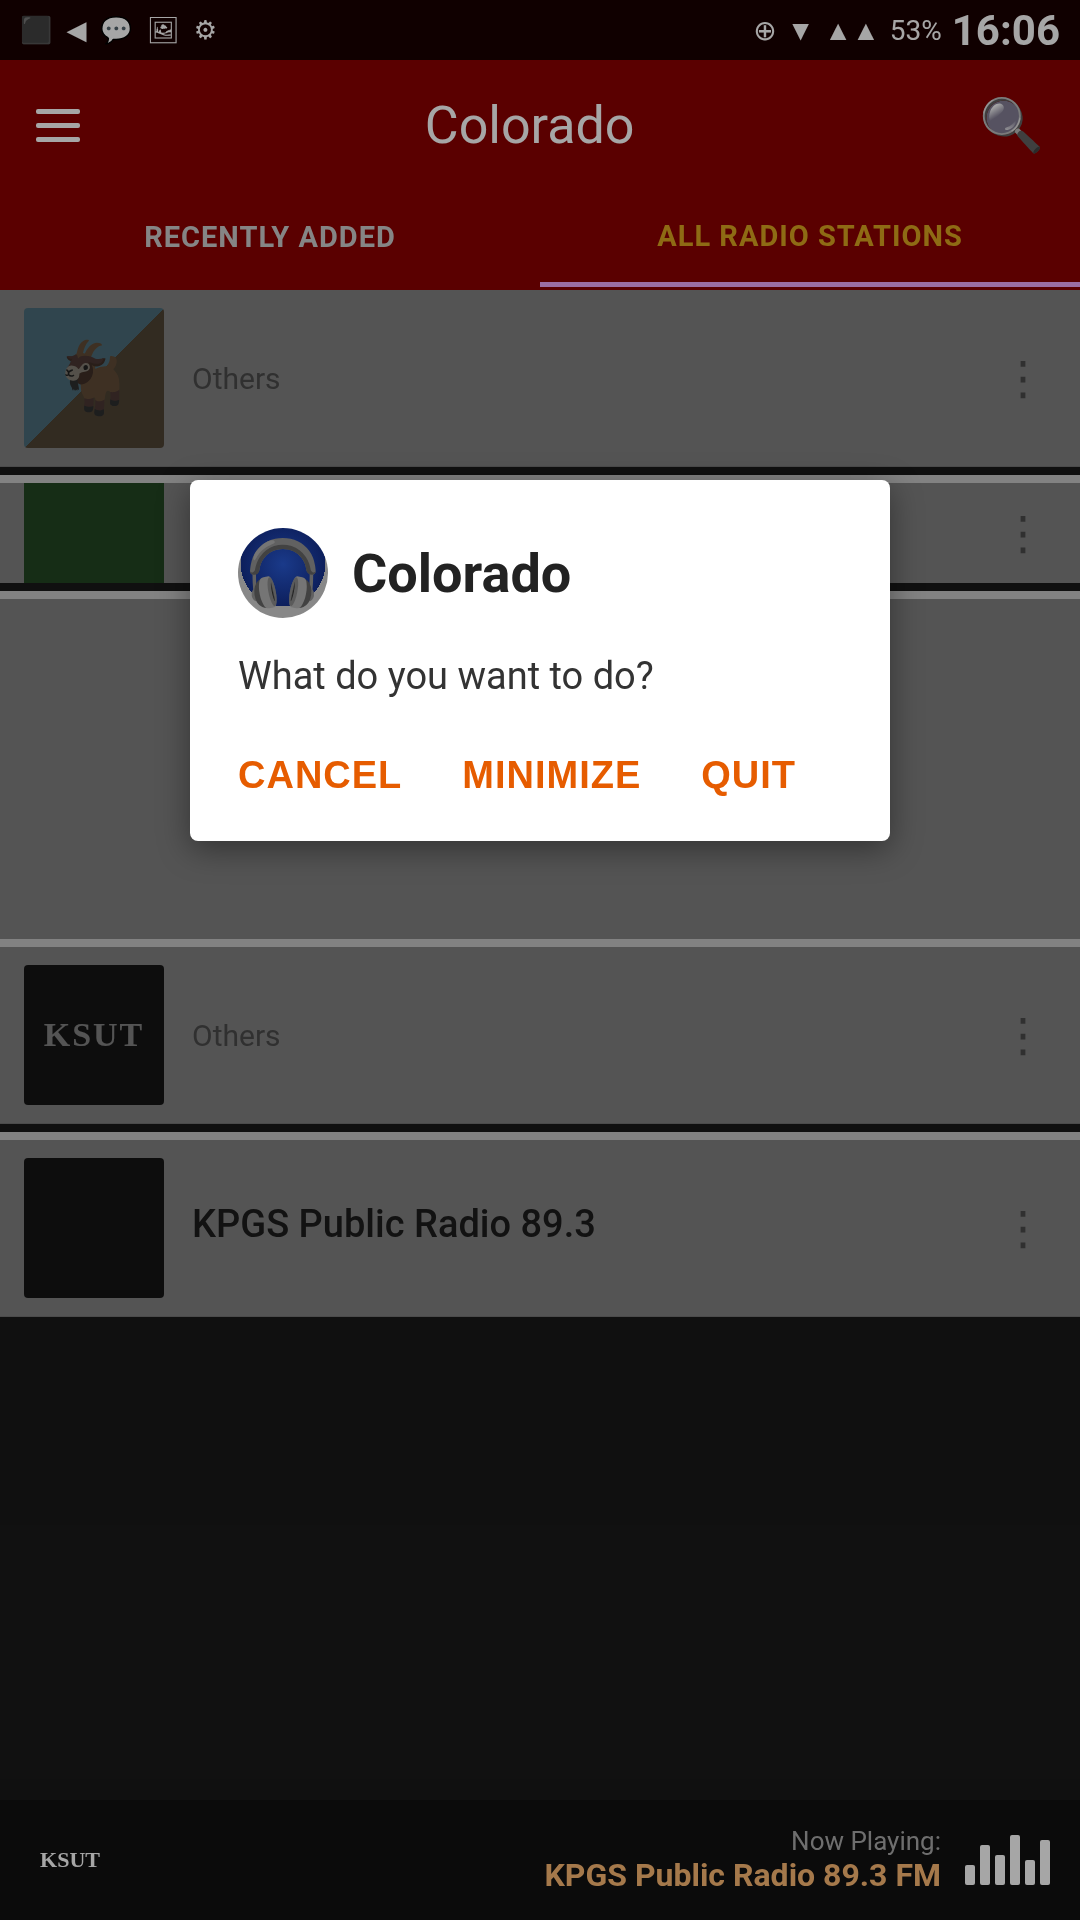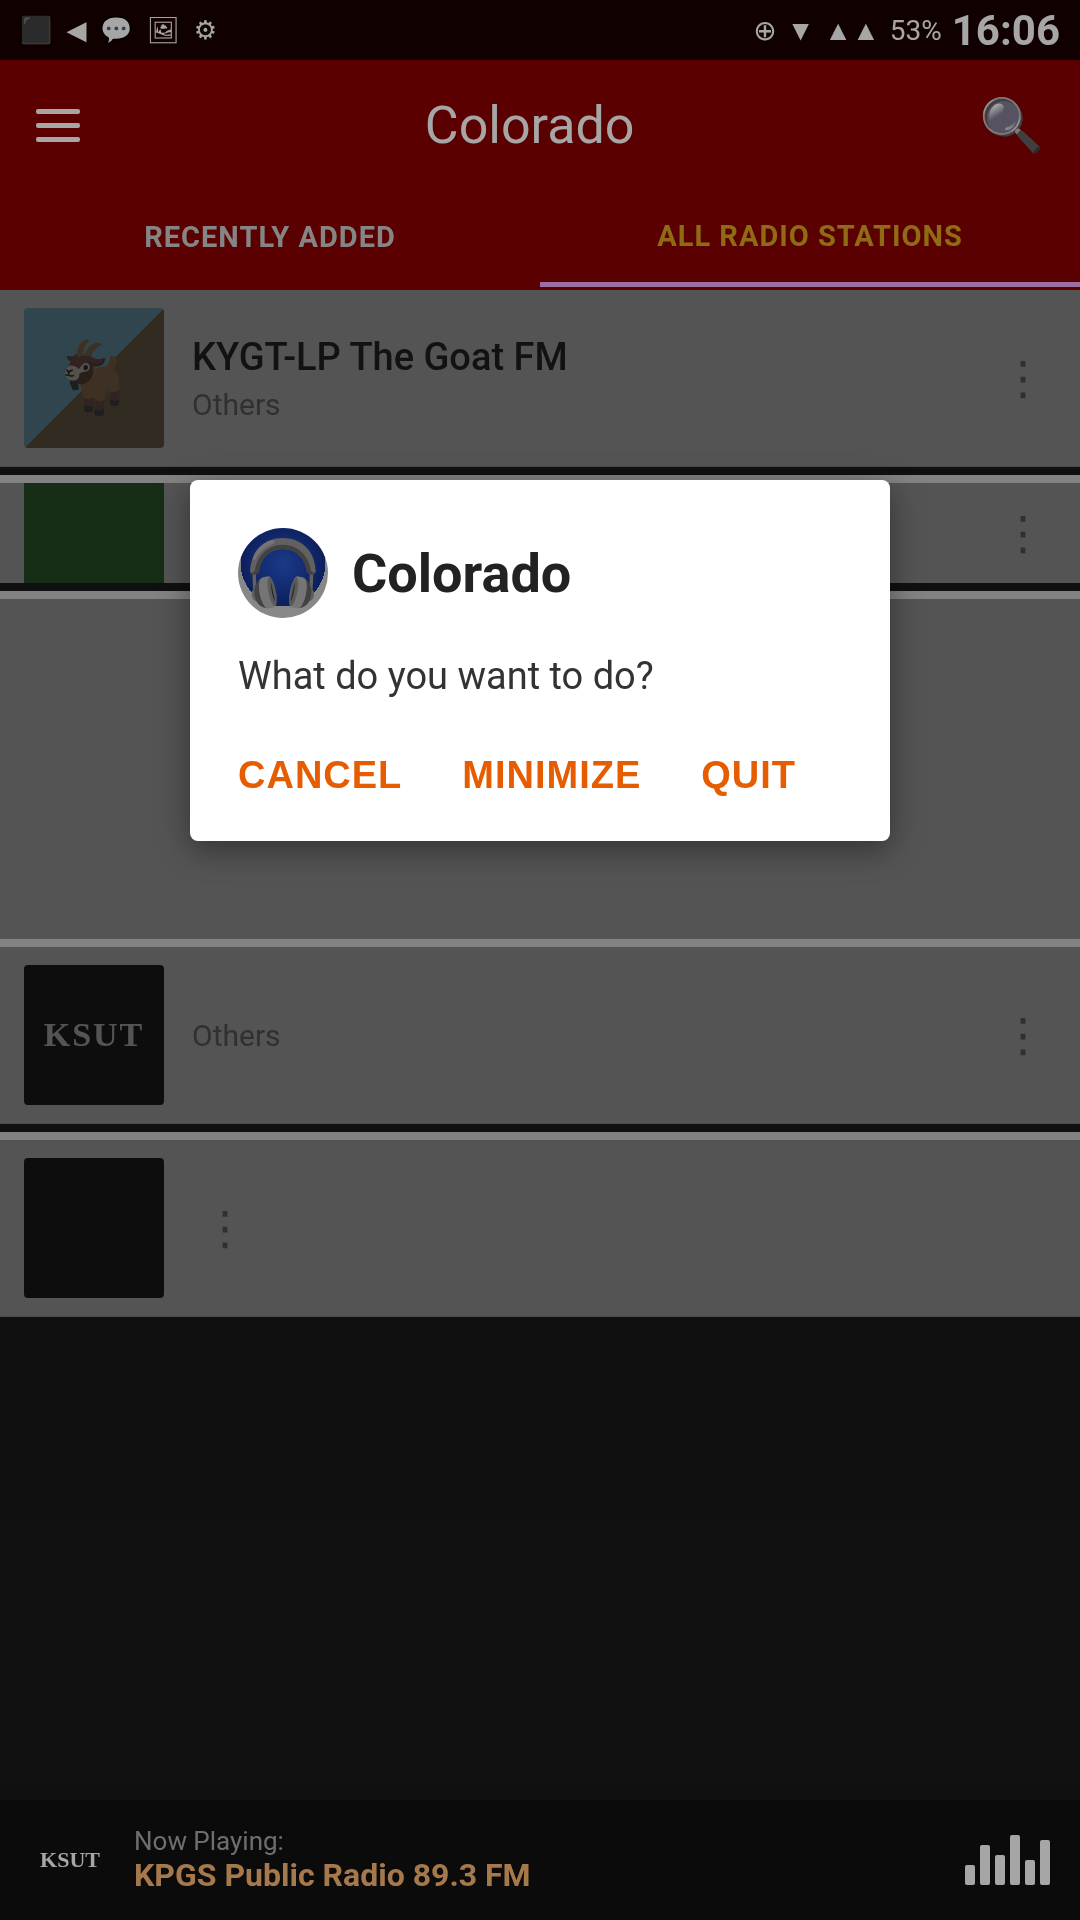--- a/index.html
+++ b/index.html
@@ -289,20 +289,21 @@
       justify-content: center;
       color: white;
       font-size: 22px;
       font-weight: bold;
       font-family: serif;
     }
 
     .now-playing-text {
       flex: 1;
       color: white;
+      text-align: right;
     }
 
     .now-playing-label {
       font-size: 26px;
       color: #aaa;
     }
 
     .now-playing-station {
       font-size: 32px;
       font-weight: bold;
@@ -370,21 +371,20 @@
   <div class="tab tab-all">
     <span>ALL RADIO STATIONS</span>
   </div>
 </div>
 
 <div class="content-area">
 
   <div class="station-item dimmed">
     <div class="station-thumb thumb-goat"></div>
     <div class="station-info">
-      <div class="station-name">KYGT-LP The Goat FM</div>
       <div class="station-category">Others</div>
     </div>
     <div class="station-more">⋮</div>
   </div>
 
   <div class="gap"></div>
 
   <div class="station-item-partial">
     <div class="station-thumb thumb-green"></div>
     <div class="station-info">
@@ -406,20 +406,23 @@
     <div class="station-info">
       <div class="station-category">Others</div>
     </div>
     <div class="station-more">⋮</div>
   </div>
 
   <div class="gap"></div>
 
   <div class="station-item dimmed" style="margin-bottom:0;">
     <div class="station-thumb thumb-black"></div>
+    <div class="station-info">
+      <div class="station-name">KPGS Public Radio 89.3</div>
+    </div>
     <div class="station-more">⋮</div>
   </div>
 
 </div>
 
 <div class="modal-overlay">
   <div class="modal">
     <div class="modal-header">
       <div class="modal-logo">
         <span class="modal-logo-emoji">🎧</span>

